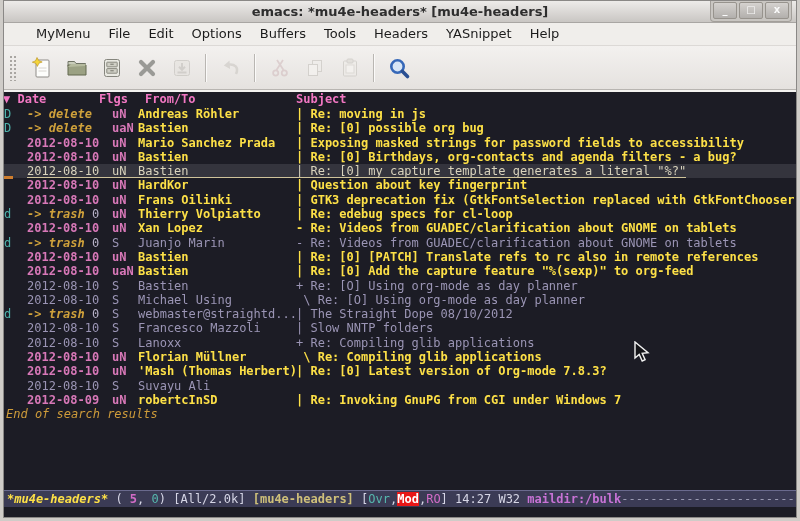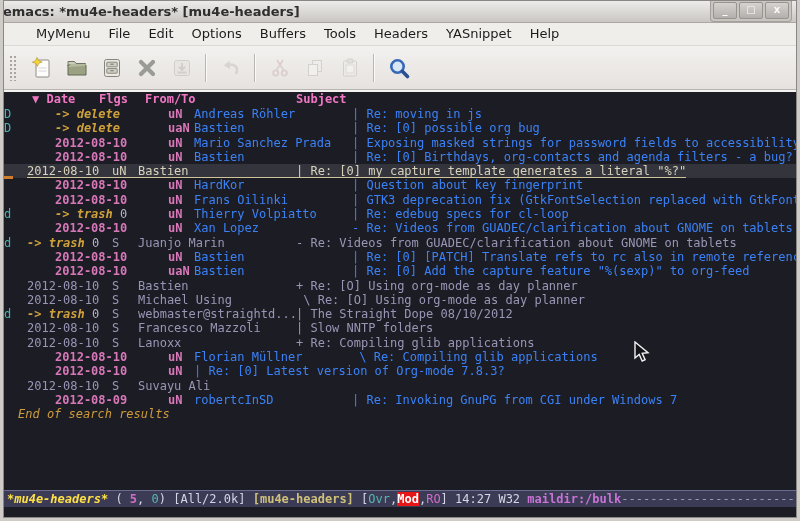--- a/index.html
+++ b/index.html
@@ -3,21 +3,21 @@
 <meta charset="utf-8">
 <style>
   html,body{margin:0;padding:0;background:#555;}
   .frame{position:relative;width:800px;height:521px;box-sizing:border-box;
     border-left:3px solid #cfccc8;border-right:3px solid #cfccc8;border-bottom:3px solid #cfccc8;
     background:#1c1c25;font-family:"DejaVu Sans",sans-serif;overflow:hidden;}
   .frame::after{content:"";position:absolute;inset:0;border:1px solid #8a8886;pointer-events:none;}
 
   
   .titlebar{height:22px;background:linear-gradient(#efedeb,#c9c6c3);border-bottom:1px solid #a9a6a3;
-    position:relative;display:flex;align-items:center;justify-content:flex-start;}
+    position:relative;display:flex;align-items:center;justify-content:center;}
   .title-text{font-size:13px;font-weight:bold;color:#2e2e2e;}
   .winbtns{position:absolute;right:5px;top:1px;display:flex;gap:2px;background:#c9c6c2;
     border:1px solid #a39f9a;border-top:none;border-radius:0 0 4px 4px;padding:1px 2px 2px;}
   .winbtn{width:22px;height:15px;border-radius:2px;background:linear-gradient(#d5d2cf,#b2afac);
     border:1px solid #97938d;color:#fafafa;font-size:10px;font-weight:bold;line-height:13px;text-align:center;}
 
   
   .menubar{height:22px;background:#f0eeeb;border-bottom:1px solid #dcd9d6;display:flex;align-items:center;padding-left:24px;}
   .menu-item{font-size:13px;color:#1c1c1c;padding:0 9px;line-height:22px;}
 
@@ -28,38 +28,38 @@
     background-image:radial-gradient(#a9a6a2 1px,transparent 1.2px);background-size:4px 4px;}
   .tool-btn{width:26px;height:26px;margin:0 4.5px;display:flex;align-items:center;justify-content:center;}
   .tool-btn.disabled{opacity:.62;}
   .tb-sep{width:1px;height:28px;background:#b9b6b2;border-right:1px solid #fbfaf9;margin:0 6px;}
 
   
   .buffer{height:400px;box-sizing:border-box;border-top:2px solid #f3f2f0;background:#1c1c25;
     position:relative;font-family:"DejaVu Sans Mono",monospace;font-size:12px;overflow:hidden;}
   .headerline{position:relative;height:15px;line-height:15px;}
   .hcol{position:absolute;top:0;color:#f277c3;font-weight:bold;white-space:pre;}
-  .hcol-date{left:29px;} .hcol-flgs{left:96px;} .hcol-from{left:142px;} .hcol-subject{left:293px;}
+  .hcol-date{left:0;} .hcol-flgs{left:96px;} .hcol-from{left:142px;} .hcol-subject{left:293px;}
 
   .row{position:relative;height:14.3px;line-height:14.3px;display:flex;white-space:pre;padding-left:1px;}
   .c-mark{width:23px;flex:none;color:#4fb3ac;}
   .c-date{width:85px;flex:none;}
   .c-flags{width:26px;flex:none;}
   .c-from{width:158px;flex:none;}
   .c-subject{flex:1 1 auto;overflow:hidden;}
-  .row.unread .c-date,.row.unread .c-flags{color:#d878b8;font-weight:bold;margin-left:28px;}
-  .row.unread .c-from,.row.unread .c-subject{color:#3b82f6;font-weight:normal;}
+  .row.unread .c-date,.row.unread .c-flags{color:#d878b8;font-weight:bold;}
+  .row.unread .c-from,.row.unread .c-subject{color:#fde047;font-weight:bold;}
   .row.seen .c-date,.row.seen .c-flags,.row.seen .c-from,.row.seen .c-subject{color:#9b95b5;}
   .marktext{color:#cfa13b;font-weight:bold;font-style:italic;}
   .markextra{color:#b8b2c8;font-weight:normal;font-style:normal;}
   .row.current{background:#34343d;}
   .cr-wrap{display:flex;white-space:pre;width:fit-content;border-bottom:1px solid #cfc39a;}
   .row.current .c-date,.row.current .c-flags,.row.current .c-from,.row.current .c-subject{color:#d9d3bd;font-weight:normal;}
   .text-cursor{position:absolute;left:0;bottom:-1px;width:10px;height:3px;background:#cf7e2e;}
-  .eos{height:14.3px;line-height:14.3px;color:#cf9c3a;font-style:italic;padding-left:15px;white-space:pre;}
+  .eos{height:14.3px;line-height:14.3px;color:#cf9c3a;font-style:italic;padding-left:3px;white-space:pre;}
 
   
   .modeline{height:17px;line-height:16px;background:#3b3b55;border-top:1px solid #6a6a8e;box-sizing:border-box;
     font-family:"DejaVu Sans Mono",monospace;font-size:12px;color:#d6d6e6;white-space:pre;overflow:hidden;padding-left:4px;}
   .ml-buffer{color:#fde047;font-weight:bold;font-style:italic;}
   .ml-line{color:#d36cc8;font-weight:bold;}
   .ml-col{color:#56b8ae;}
   .ml-mode{color:#cfc07a;font-weight:bold;}
   .ml-ovr{color:#56b8ae;}
   .ml-mod{color:#ffffff;background:#e81717;font-weight:bold;}
@@ -190,21 +190,21 @@
         <div class="row unread"><span class="c-mark"></span><span class="c-date">2012-08-10</span><span class="c-flags">uN</span><span class="c-from">Xan Lopez</span><span class="c-subject">- Re: Videos from GUADEC/clarification about GNOME on tablets</span></div>
         <div class="row seen"><span class="c-mark">d</span><span class="c-date"><span class="marktext">-&gt; trash</span><span class="markextra"> 0</span></span><span class="c-flags">S</span><span class="c-from">Juanjo Marin</span><span class="c-subject">- Re: Videos from GUADEC/clarification about GNOME on tablets</span></div>
         <div class="row unread"><span class="c-mark"></span><span class="c-date">2012-08-10</span><span class="c-flags">uN</span><span class="c-from">Bastien</span><span class="c-subject">| Re: [0] [PATCH] Translate refs to rc also in remote references</span></div>
         <div class="row unread"><span class="c-mark"></span><span class="c-date">2012-08-10</span><span class="c-flags">uaN</span><span class="c-from">Bastien</span><span class="c-subject">| Re: [0] Add the capture feature "%(sexp)" to org-feed</span></div>
         <div class="row seen"><span class="c-mark"></span><span class="c-date">2012-08-10</span><span class="c-flags">S</span><span class="c-from">Bastien</span><span class="c-subject">+ Re: [O] Using org-mode as day planner</span></div>
         <div class="row seen"><span class="c-mark"></span><span class="c-date">2012-08-10</span><span class="c-flags">S</span><span class="c-from">Michael Using</span><span class="c-subject"> \ Re: [O] Using org-mode as day planner</span></div>
         <div class="row seen"><span class="c-mark">d</span><span class="c-date"><span class="marktext">-&gt; trash</span><span class="markextra"> 0</span></span><span class="c-flags">S</span><span class="c-from">webmaster@straightd...</span><span class="c-subject">| The Straight Dope 08/10/2012</span></div>
         <div class="row seen"><span class="c-mark"></span><span class="c-date">2012-08-10</span><span class="c-flags">S</span><span class="c-from">Francesco Mazzoli</span><span class="c-subject">| Slow NNTP folders</span></div>
         <div class="row seen"><span class="c-mark"></span><span class="c-date">2012-08-10</span><span class="c-flags">S</span><span class="c-from">Lanoxx</span><span class="c-subject">+ Re: Compiling glib applications</span></div>
         <div class="row unread"><span class="c-mark"></span><span class="c-date">2012-08-10</span><span class="c-flags">uN</span><span class="c-from">Florian Müllner</span><span class="c-subject"> \ Re: Compiling glib applications</span></div>
-        <div class="row unread"><span class="c-mark"></span><span class="c-date">2012-08-10</span><span class="c-flags">uN</span><span class="c-subject">| Re: [0] Latest version of Org-mode 7.8.3?</span></div>
+        <div class="row unread"><span class="c-mark"></span><span class="c-date">2012-08-10</span><span class="c-flags">uN</span><span class="c-from">'Mash (Thomas Herbert)</span><span class="c-subject">| Re: [0] Latest version of Org-mode 7.8.3?</span></div>
         <div class="row seen"><span class="c-mark"></span><span class="c-date">2012-08-10</span><span class="c-flags">S</span><span class="c-from">Suvayu Ali</span></div>
         <div class="row unread"><span class="c-mark"></span><span class="c-date">2012-08-09</span><span class="c-flags">uN</span><span class="c-from">robertcInSD</span><span class="c-subject">| Re: Invoking GnuPG from CGI under Windows 7</span></div>
       </div>
     <div class="eos">End of search results</div>
   </div>
 
   <div class="modeline" id="modeline"><span class="ml-buffer">*mu4e-headers*</span><span class="ml-plain"> ( </span><span class="ml-line">5</span><span class="ml-plain">, </span><span class="ml-col">0</span><span class="ml-plain">) </span><span class="ml-plain">[All/2.0k] </span><span class="ml-mode">[mu4e-headers]</span><span class="ml-plain"> [</span><span class="ml-ovr">Ovr</span><span class="ml-plain">,</span><span class="ml-mod">Mod</span><span class="ml-plain">,</span><span class="ml-ro">RO</span><span class="ml-plain">] </span><span class="ml-plain">14:27 W32 </span><span class="ml-maildir">maildir:/bulk</span><span class="ml-dashes">--------------------------------------------------</span></div>
 
   <div class="echo"></div>
 

